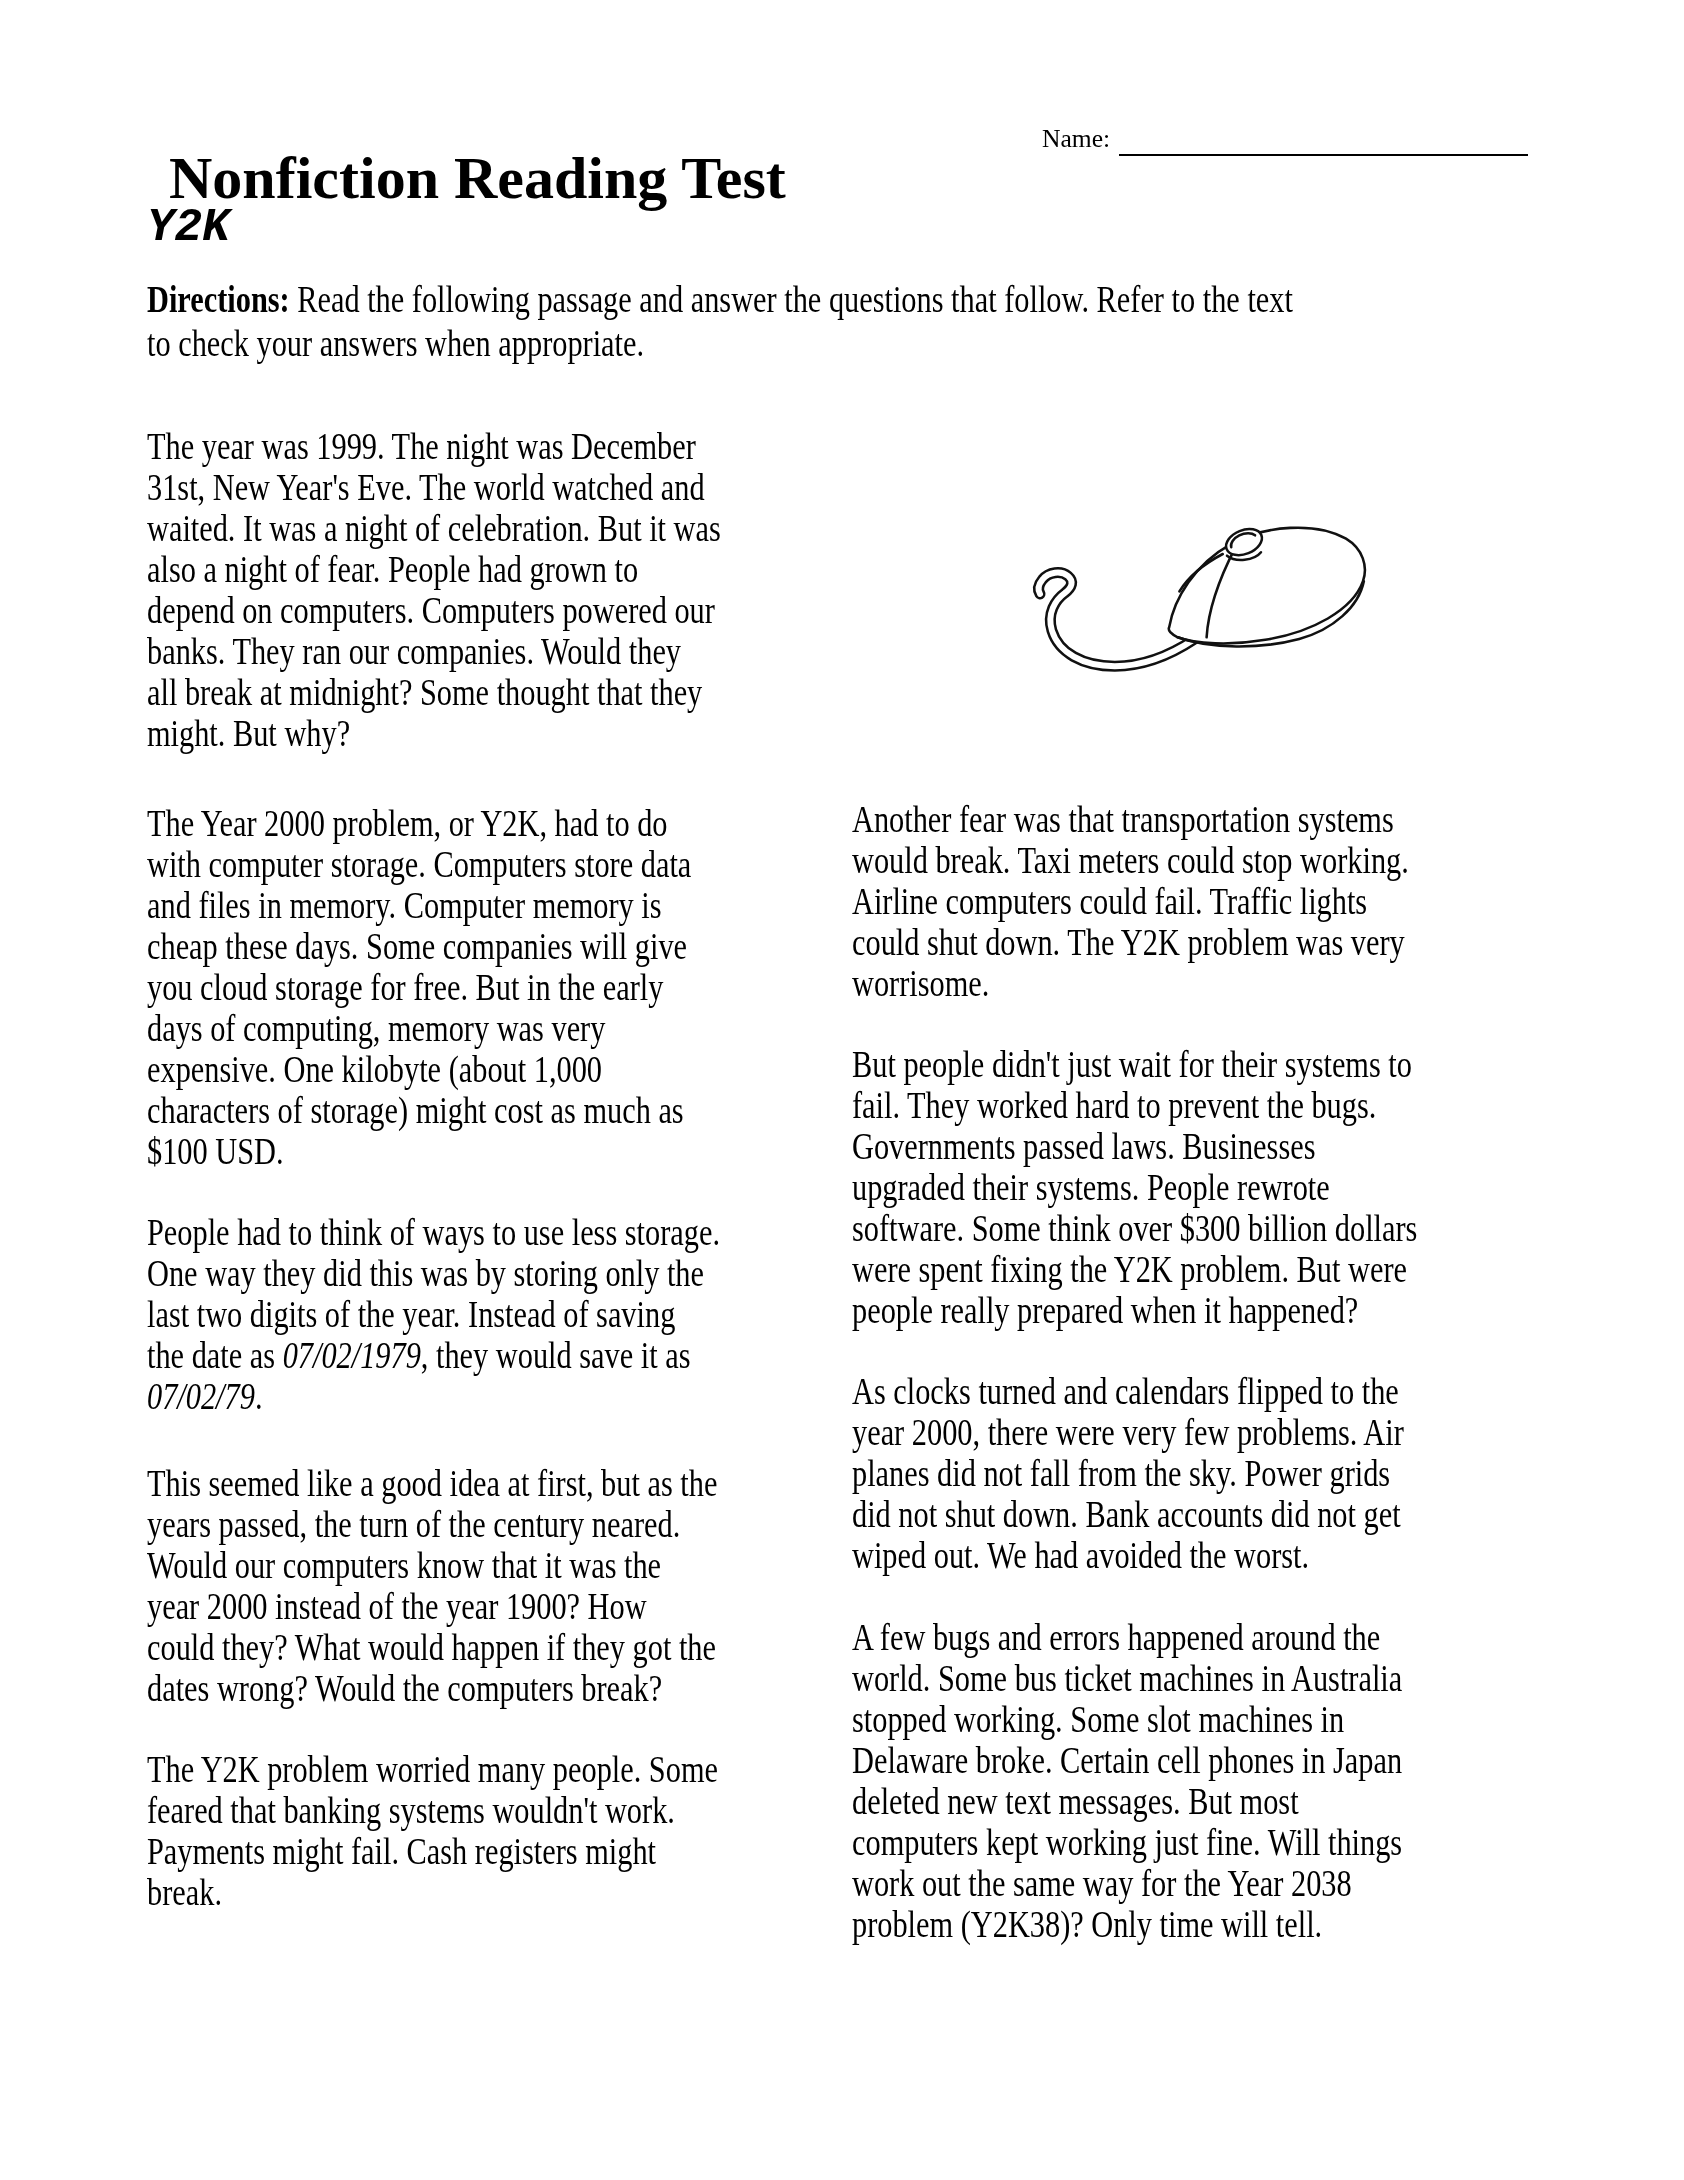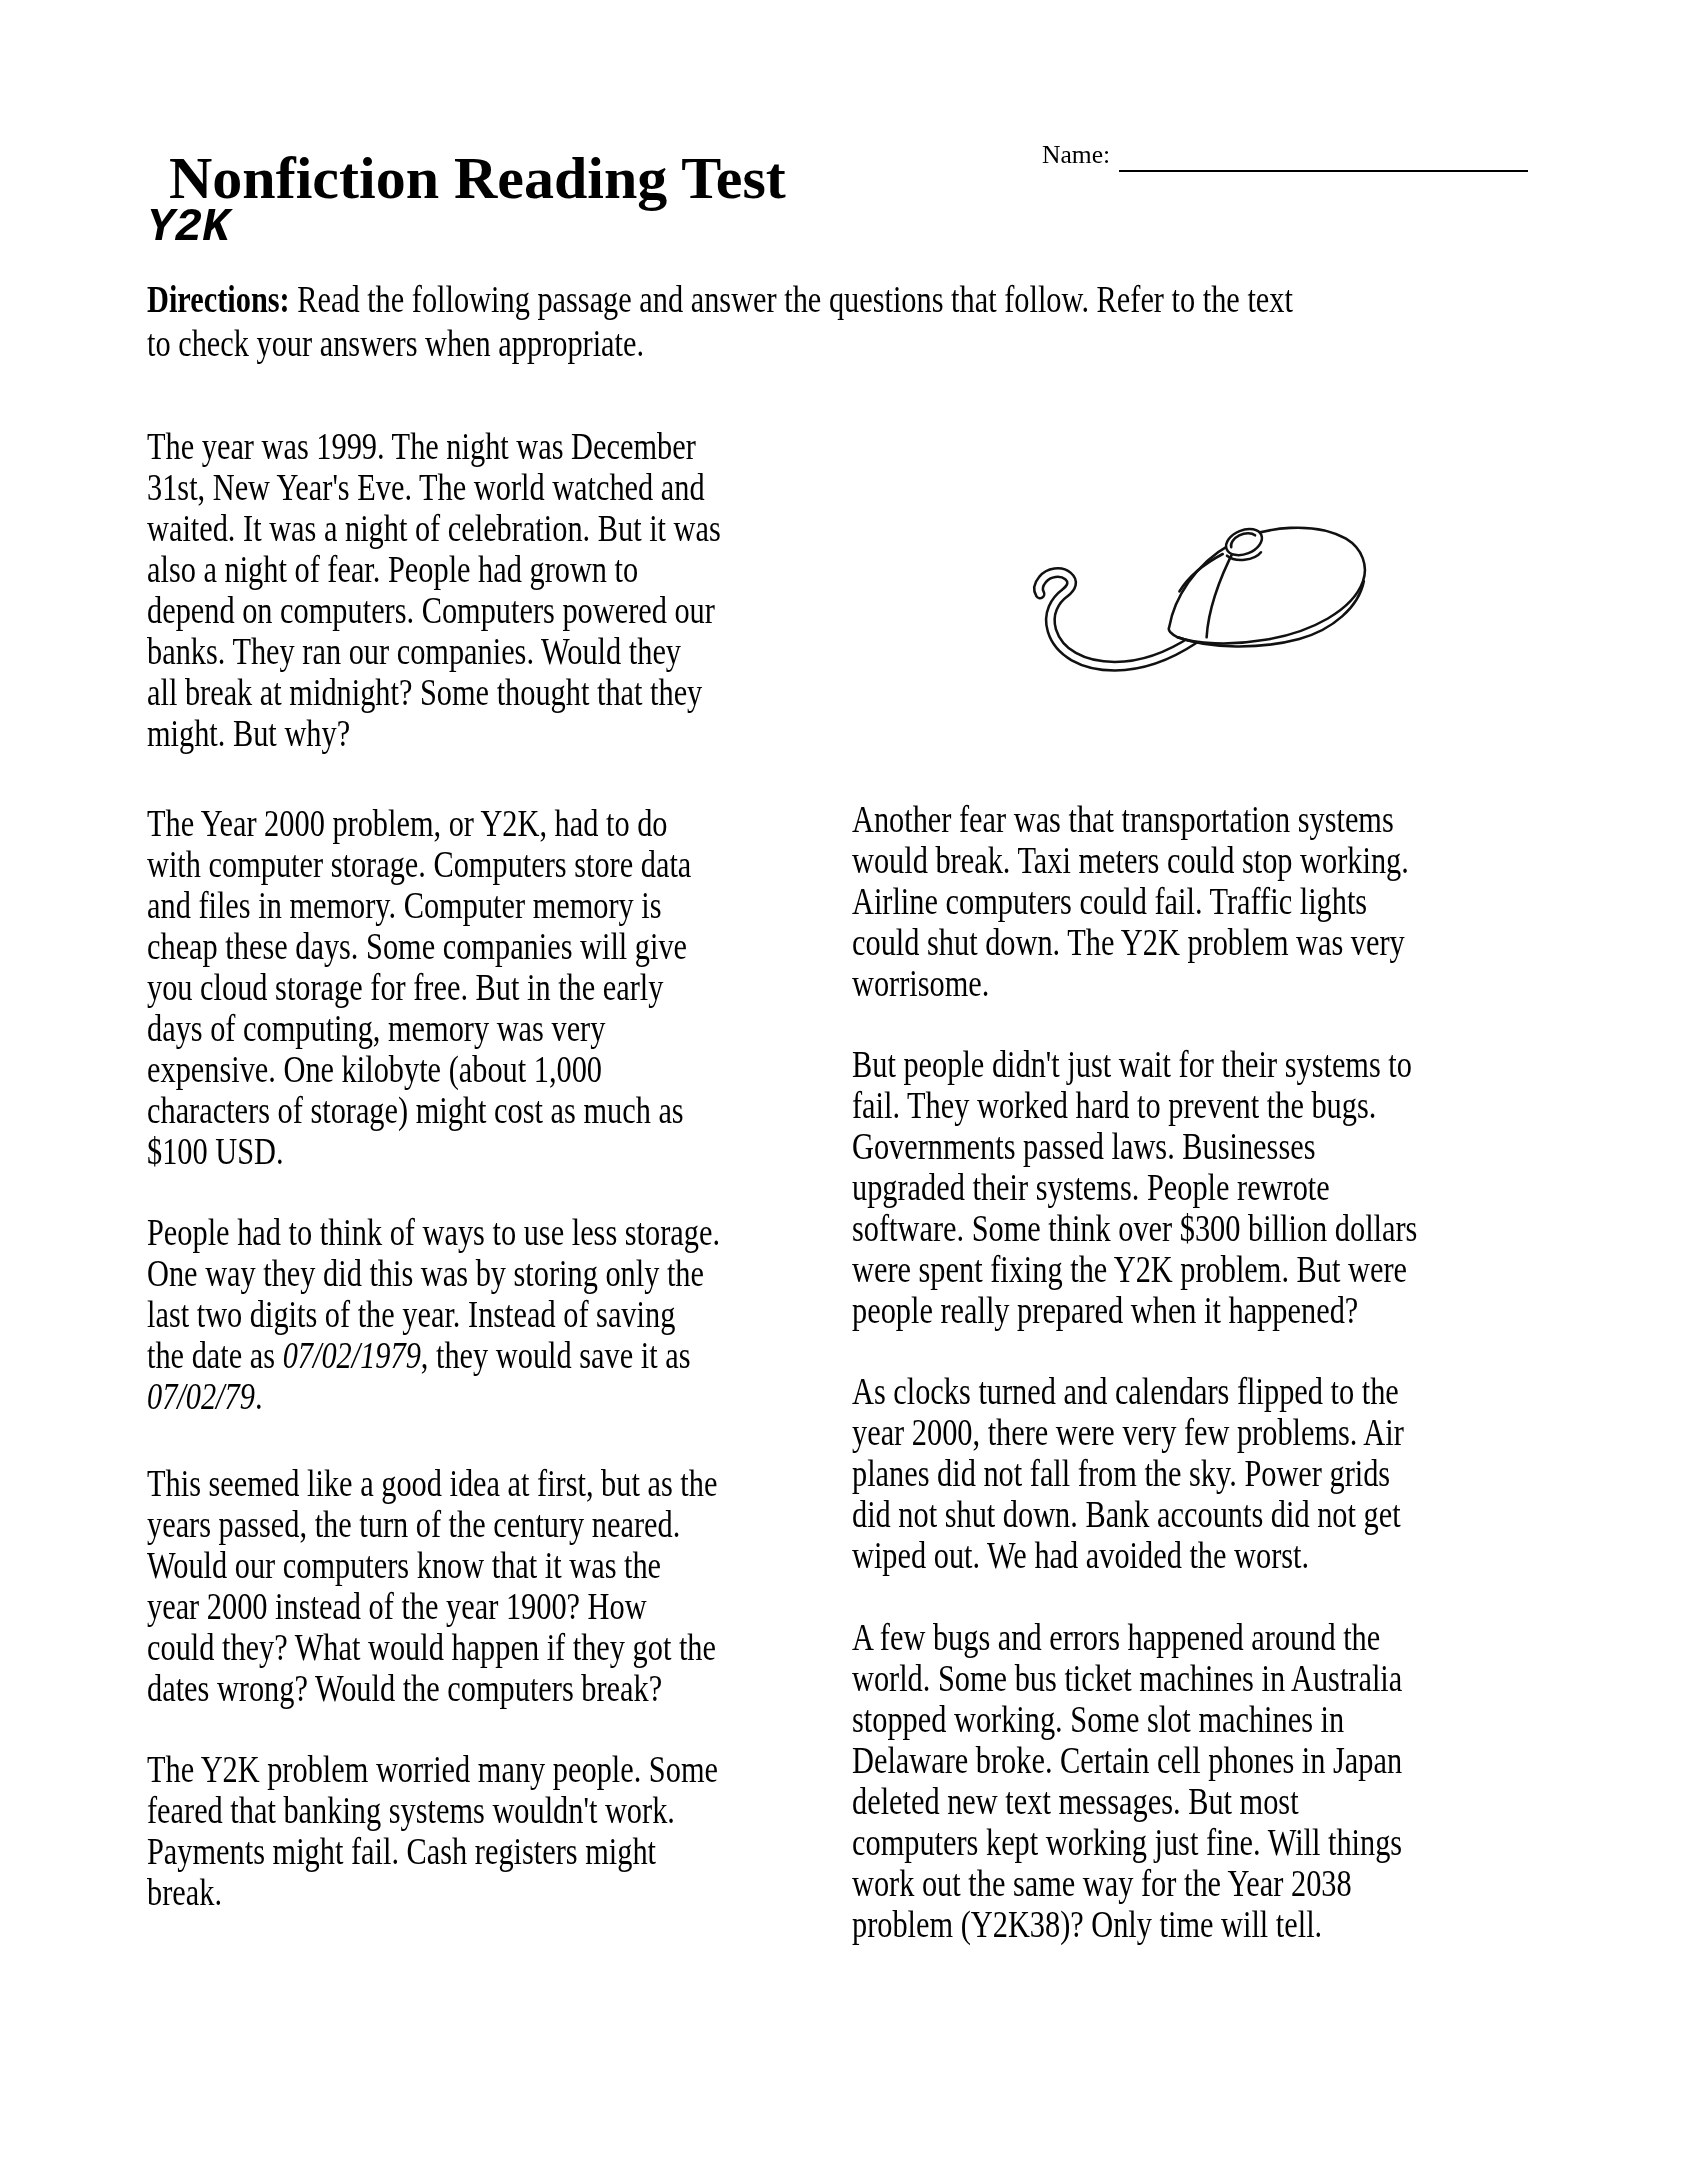--- a/index.html
+++ b/index.html
@@ -36,21 +36,20 @@
     font-weight:bold;
     font-style:italic;
     white-space:nowrap;
     font-family:Liberation Mono, monospace;
   }
   .name-row{
     display:flex;
     align-items:center;
     font-size:25.6px;
     line-height:34px;
-    margin-top:16px;
   }
   .name-line{
     display:inline-block;
     width:409px;
     height:31px;
     border-bottom:2.6px solid #000;
     margin-left:8.5px;
   }
   .ital{font-style:italic;}
   .bold{font-weight:bold;}

